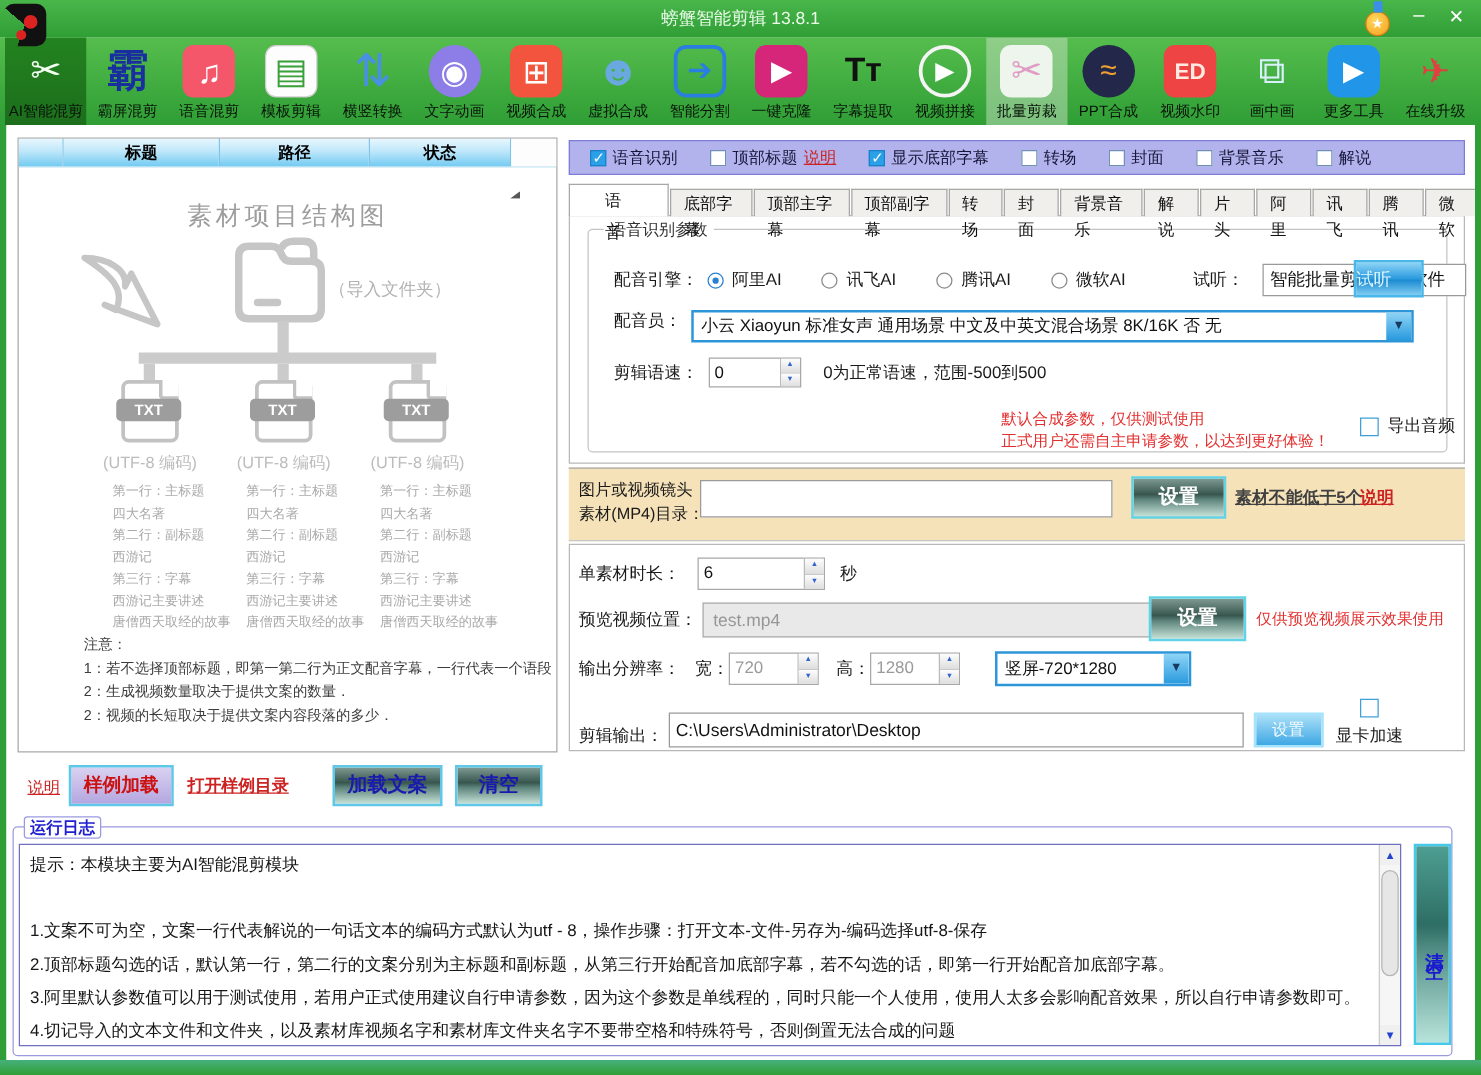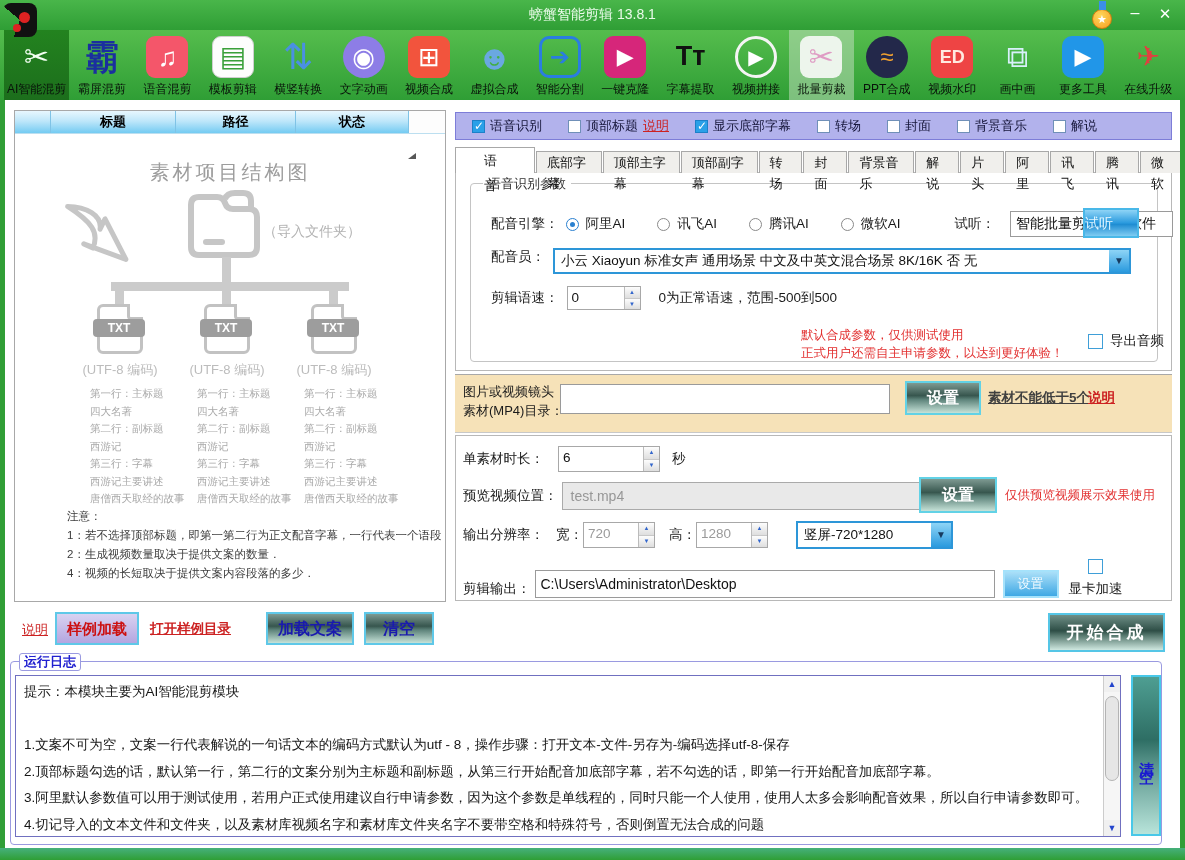--- a/index.html
+++ b/index.html
@@ -357,21 +357,21 @@
           <div>西游记</div>
         <div>第三行：字幕</div>
           <div>西游记主要讲述</div>
         <div>唐僧西天取经的故事</div>
       </div>
 
       <div class="notes">
         <div>注意：</div>
         <div>1：若不选择顶部标题，即第一第二行为正文配音字幕，一行代表一个语段</div>
         <div>2：生成视频数量取决于提供文案的数量．</div>
-        <div>4：视频的长短取决于提供文案内容段落的多少．</div>
+        <div>2：视频的长短取决于提供文案内容段落的多少．</div>
       </div>
     </div>
   </div>
 
   <div class="lbtns">
     <span class="rlink lnk-help" style="position:absolute">说明</span>
     <div class="btn-sample">样例加载</div>
     <span class="rlink lnk-open" style="position:absolute">打开样例目录</span>
     <div class="btn-teal btn-load">加载文案</div>
     <div class="btn-teal btn-clear">清空</div>
@@ -530,21 +530,20 @@
       <span class="flabel">剪辑输出：</span>
       <input class="inp out-inp" style="margin-left: 4px;" value="C:\Users\Administrator\Desktop">
       <div class="btn-set-sm out-set">设置</div>
       <span class="gpu">
         <span class="cbx2" data-checked="false"></span>
         <span class="flabel">显卡加速</span>
       </span>
     </div>
   </div>
 
-  <div class="btn-start">开始合成</div>
 
   <div class="loggroup">
     <div class="loglabel">运行日志</div>
     <div class="logarea">
       <div class="logtext">
         <div>提示：本模块主要为AI智能混剪模块</div>
         <div>&nbsp;</div>
         <div>1.文案不可为空，文案一行代表解说的一句话文本的编码方式默认为utf - 8，操作步骤：打开文本-文件-另存为-编码选择utf-8-保存</div>
         <div>2.顶部标题勾选的话，默认第一行，第二行的文案分别为主标题和副标题，从第三行开始配音加底部字幕，若不勾选的话，即第一行开始配音加底部字幕。</div>
         <div>3.阿里默认参数值可以用于测试使用，若用户正式使用建议自行申请参数，因为这个参数是单线程的，同时只能一个人使用，使用人太多会影响配音效果，所以自行申请参数即可。</div>

